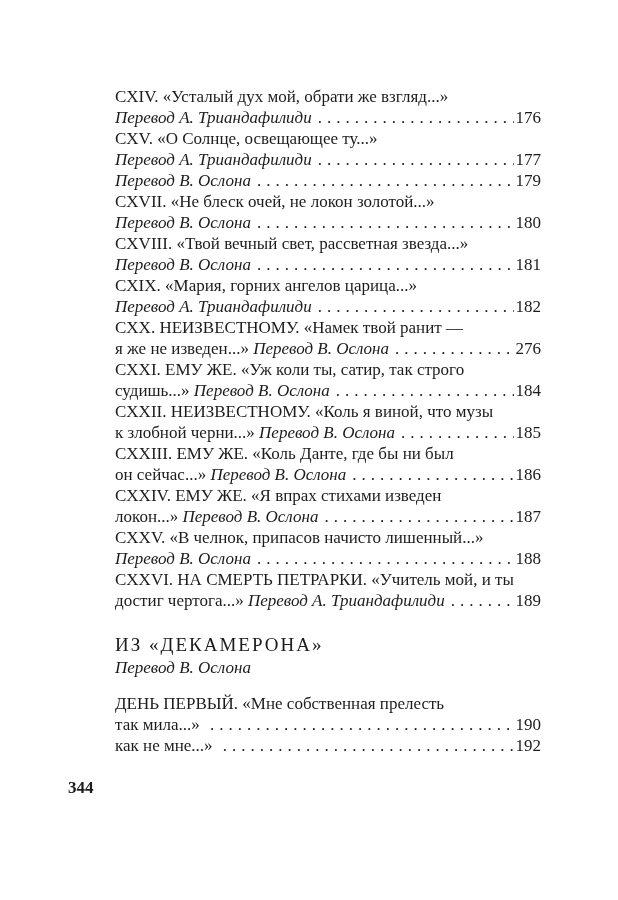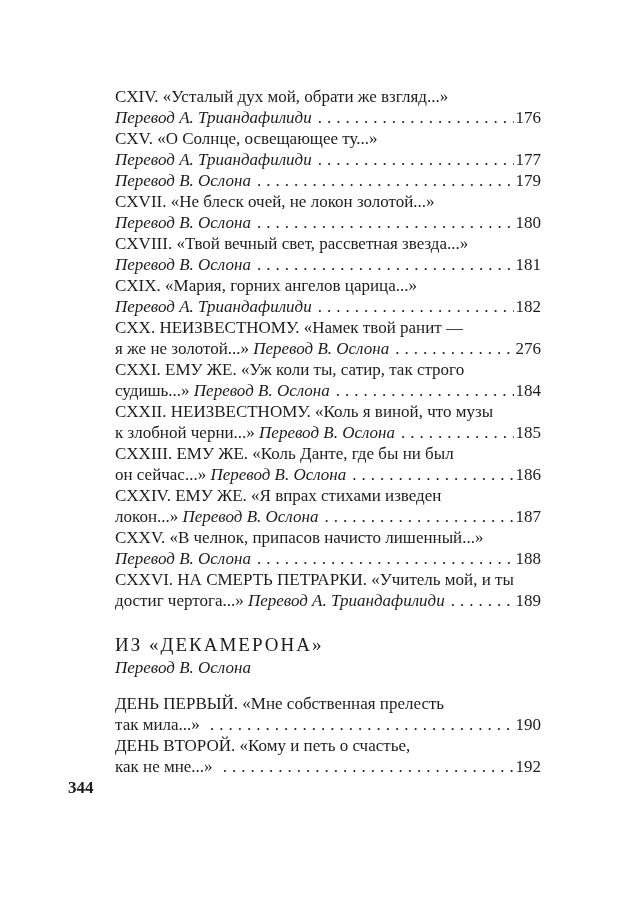--- a/index.html
+++ b/index.html
@@ -126,21 +126,21 @@
         <div class="toc-line"><span>CXIX. «Мария, горних ангелов царица...»</span></div>
         <div class="toc-line dotted">
           <span class="tail-text"><span class="ital">Перевод А. Триандафилиди</span></span>
           <span class="dot-leader"></span>
           <span class="page-num">182</span>
         </div>
       </div>
       <div class="toc-entry">
         <div class="toc-line"><span>CXX. НЕИЗВЕСТНОМУ. «Намек твой ранит —</span></div>
         <div class="toc-line dotted">
-          <span class="tail-text"><span>я же не золотой...» </span><span class="ital">Перевод В. Ослона</span></span>
+          <span class="tail-text"><span>я же не изведен...» </span><span class="ital">Перевод В. Ослона</span></span>
           <span class="dot-leader"></span>
           <span class="page-num">276</span>
         </div>
       </div>
       <div class="toc-entry">
         <div class="toc-line"><span>CXXI. ЕМУ ЖЕ. «Уж коли ты, сатир, так строго</span></div>
         <div class="toc-line dotted">
           <span class="tail-text"><span>судишь...» </span><span class="ital">Перевод В. Ослона</span></span>
           <span class="dot-leader"></span>
           <span class="page-num">184</span>
@@ -192,21 +192,20 @@
       </div>
       <div class="toc-entry">
         <div class="toc-line"><span>ДЕНЬ ПЕРВЫЙ. «Мне собственная прелесть</span></div>
         <div class="toc-line dotted">
           <span class="tail-text"><span>так мила...» </span></span>
           <span class="dot-leader"></span>
           <span class="page-num">190</span>
         </div>
       </div>
       <div class="toc-entry">
-        <div class="toc-line"><span>ДЕНЬ ВТОРОЙ. «Кому и петь о счастье,</span></div>
         <div class="toc-line dotted">
           <span class="tail-text"><span>как не мне...» </span></span>
           <span class="dot-leader"></span>
           <span class="page-num">192</span>
         </div>
       </div>
     </div>
   <div class="folio">344</div>
 </div>
 

